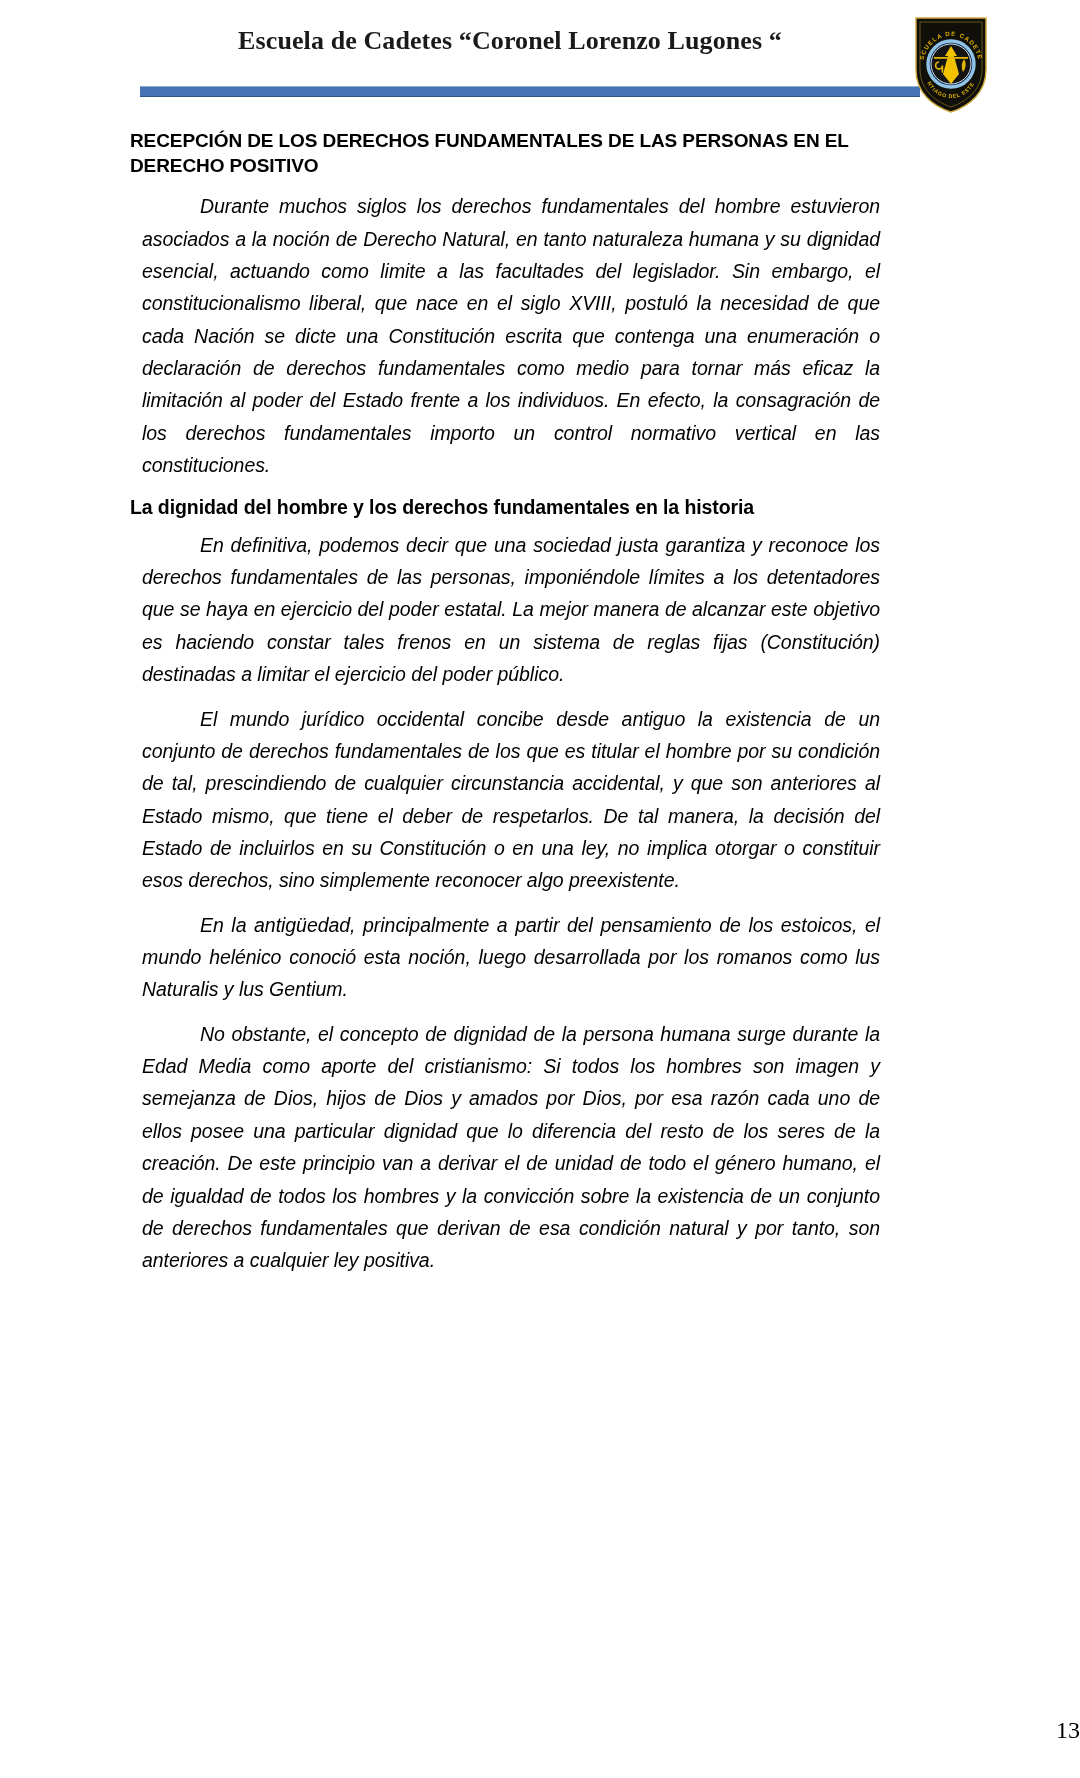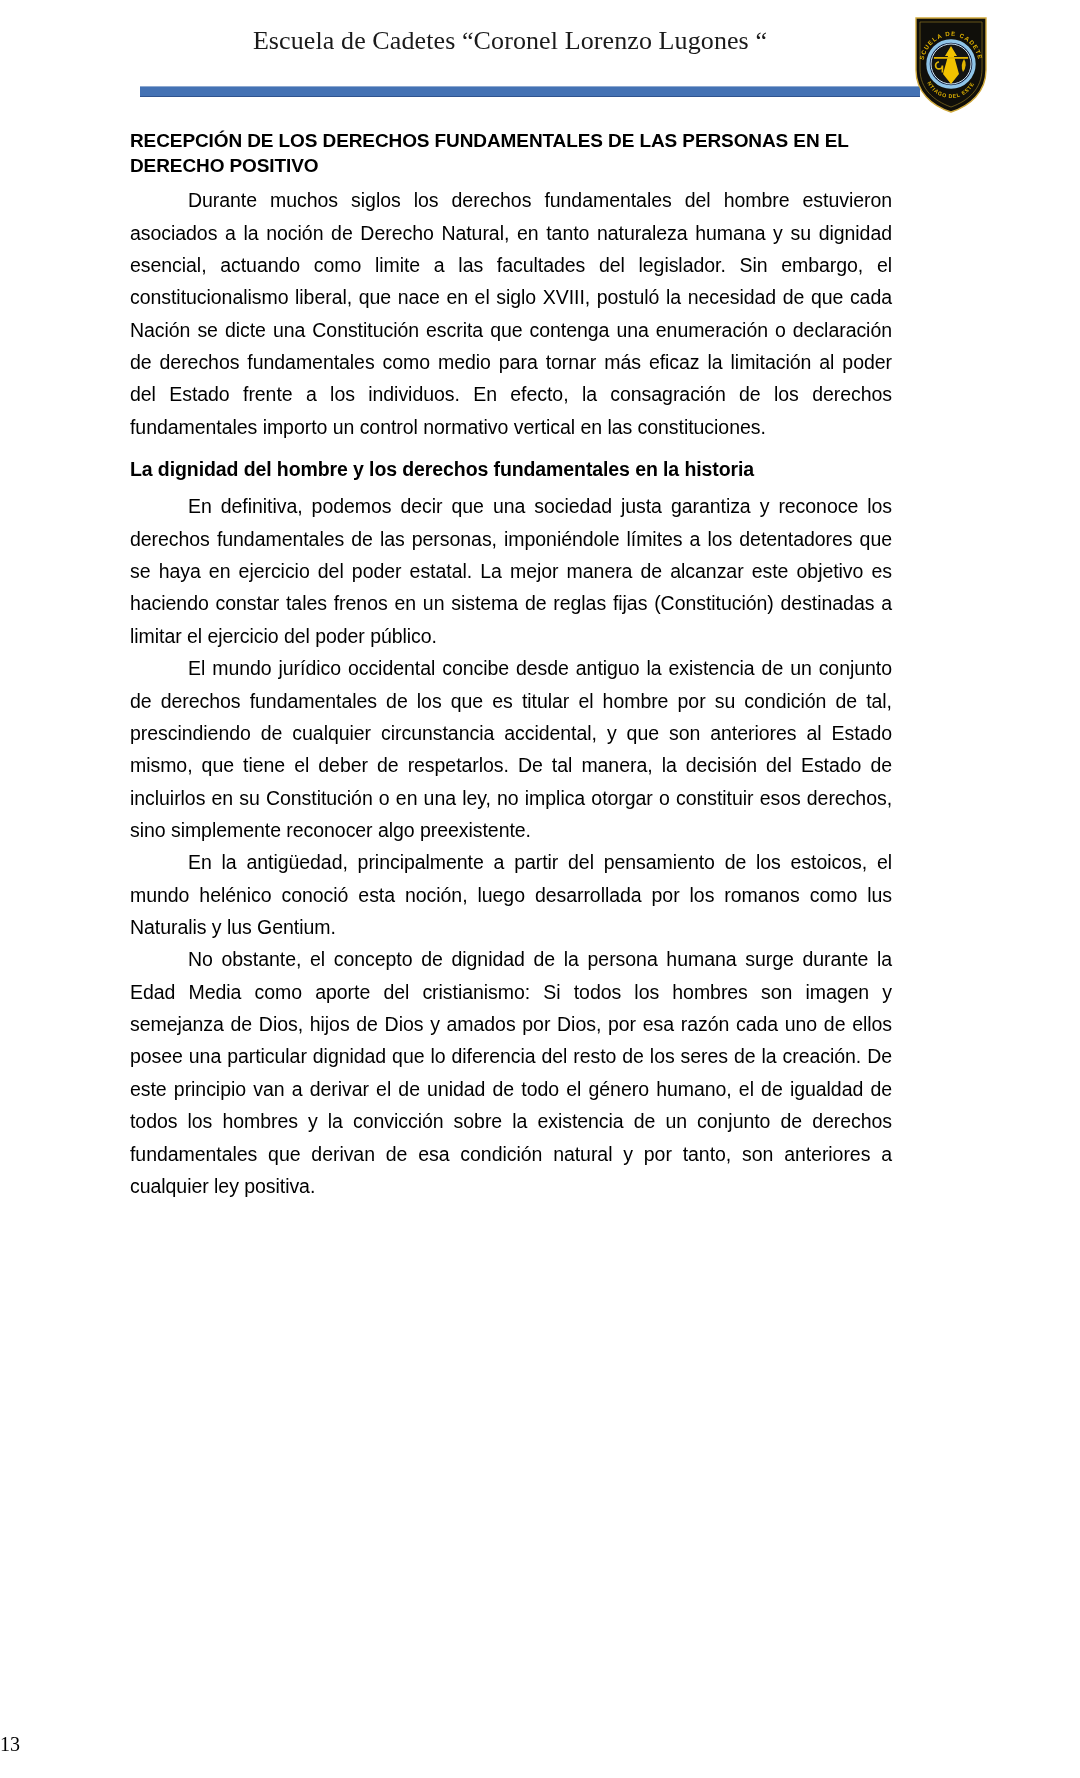--- a/index.html
+++ b/index.html
@@ -32,21 +32,21 @@
     width: 100%;
   }
   .header-title {
     position: absolute;
     left: 0;
     right: 0;
     top: 26px;
     text-align: center;
     font-family: "Liberation Serif", serif;
     font-size: 26px;
-    font-weight: 400;
+    font-weight: 700;
     letter-spacing: 0.1px;
     color: #1a1a1a;
     padding-right: 60px;
     white-space: nowrap;
   }
   .header-rule {
     position: absolute;
     left: 140px;
     top: 86px;
     width: 780px;
@@ -88,37 +88,38 @@
     font-weight: bold;
     line-height: 1.3;
     margin: 14px 0 8px 0;
     text-align: left;
     letter-spacing: -0.1px;
   }
 
   p.para {
     font-size: 19.5px;
     line-height: 1.66;
-    margin: 0;
+    margin: 12px;
     text-align: justify;
     text-indent: 58px;
     letter-spacing: -0.05px;
     -webkit-hyphens: none;
     hyphens: none;
+    font-style: italic;
   }
   p.para.tight { margin-top: 0; }
 
   .page-number {
     position: absolute;
     left: 0;
     right: 0;
-    bottom: 22px;
-    text-align: left;
+    bottom: 34px;
+    text-align: right;
     font-family: "Liberation Serif", serif;
-    font-size: 20px;
+    font-size: 24px;
     color: #000;
   }
 </style>
 </head>
 <body>
 
 <div class="page">
 
   <div class="page-header">
 

